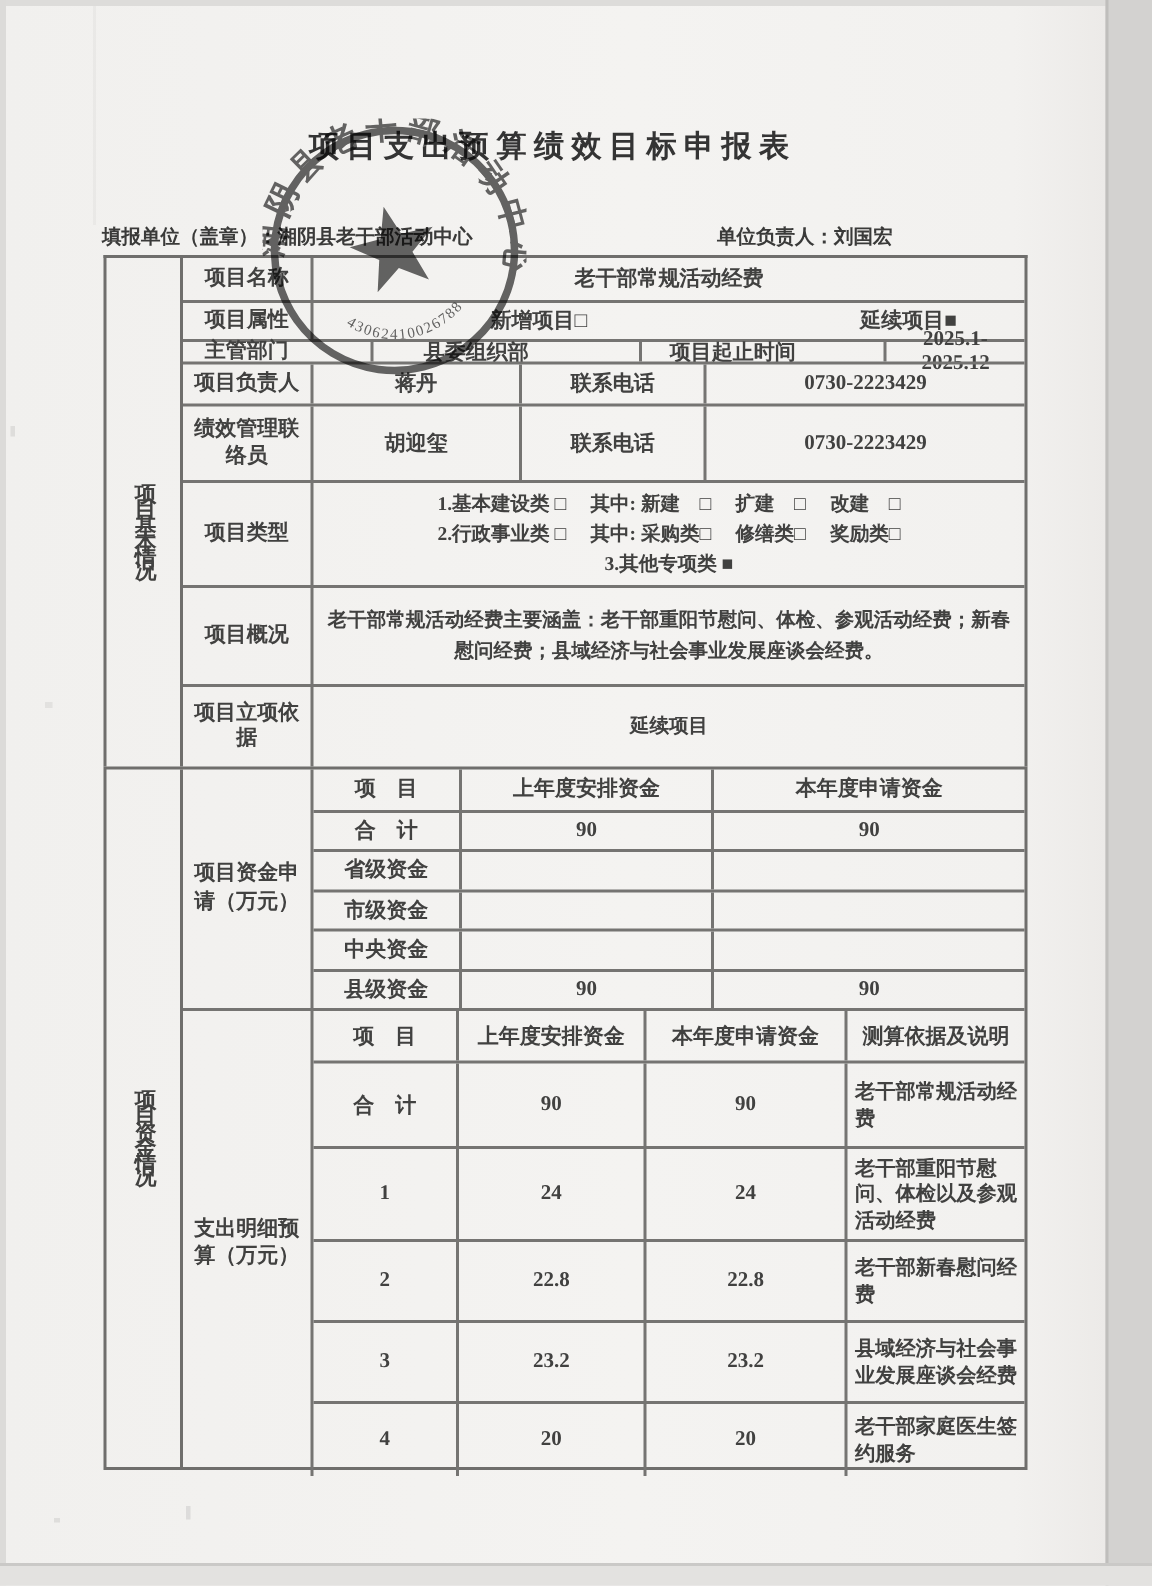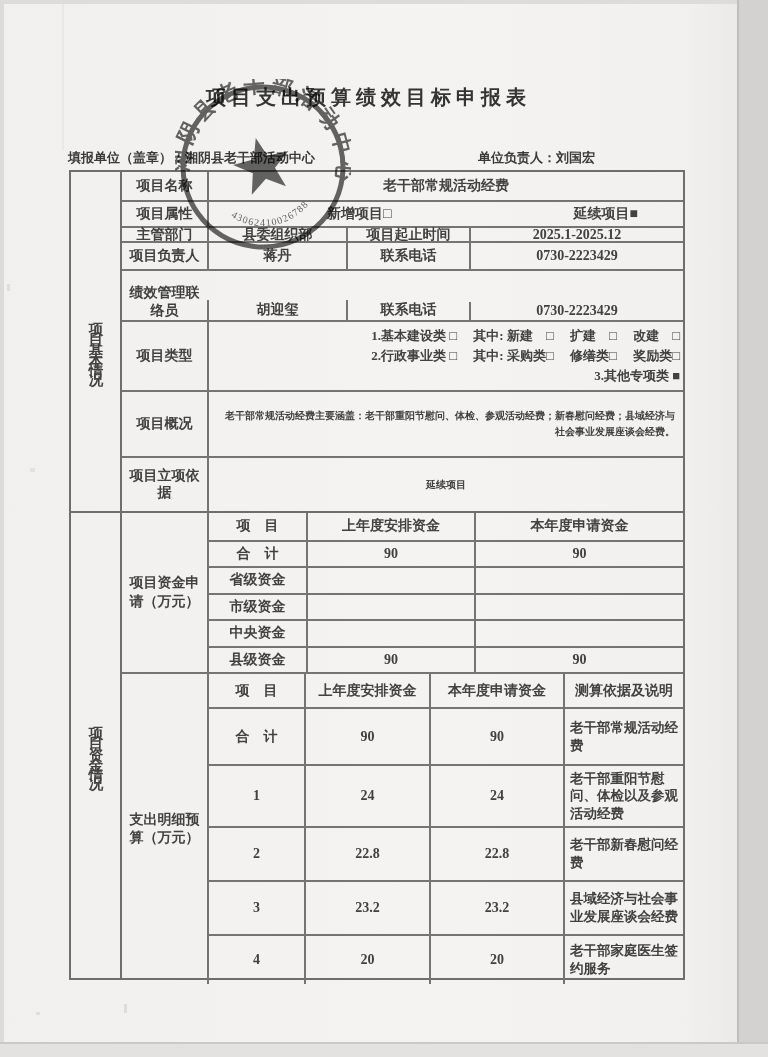--- a/index.html
+++ b/index.html
@@ -59,29 +59,29 @@
     padding:1px 3px;border-left:2px solid #757472;min-width:0;
   }
   .cell:first-child{border-left:none;}
   .lab{width:85px;flex:0 0 85px;line-height:1.25;}
   .grow{flex:1;}
   .left{justify-content:flex-start;text-align:left;}
   .s1-c1{width:139px;flex:0 0 139px;font-family:Liberation Serif, serif;}
   .s1-c2{width:123px;flex:0 0 123px;}
 
   
-  .h-name{height:28px;} .h-attr{height:27px;} .h-dept{height:15px;}
-  .h-lead{height:28px;} .h-cont{height:52px;align-items:flex-end;} .h-type{height:70px;}
+  .h-name{height:28px;} .h-attr{height:27px;} .h-dept{height:15px;gap:40px;}
+  .h-lead{height:28px;} .h-cont{height:52px;} .h-type{height:70px;}
   .h-over{height:67px;} .h-basis{height:56px;}
 
   .attr-cell{justify-content:flex-start;padding-left:118px;}
   .attr-cont{margin-left:auto;margin-right:42px;}
-  .type-lines{flex-direction:column;align-items:flex-end;justify-content:center;
+  .type-lines{flex-direction:column;align-items:center;justify-content:center;
     font-size:13px;line-height:1.55;white-space:pre;}
-  .para{font-size:10px;line-height:1.55;text-align:right;padding:4px 8px;}
+  .para{font-size:13px;line-height:1.55;text-align:center;padding:4px 8px;}
 
   
   .band{display:flex;border-top:2px solid #757472;}
   .band:first-child{border-top:none;}
   .labB{width:85px;flex:0 0 85px;display:flex;align-items:center;justify-content:center;
     text-align:center;line-height:1.3;padding:2px 2px;}
   .subrows{flex:1;display:flex;flex-direction:column;border-left:2px solid #757472;}
   .f-c1{width:97px;flex:0 0 97px;}
   .f-c2{width:168px;flex:0 0 168px;}
   .d-c1{width:95px;flex:0 0 95px;}

